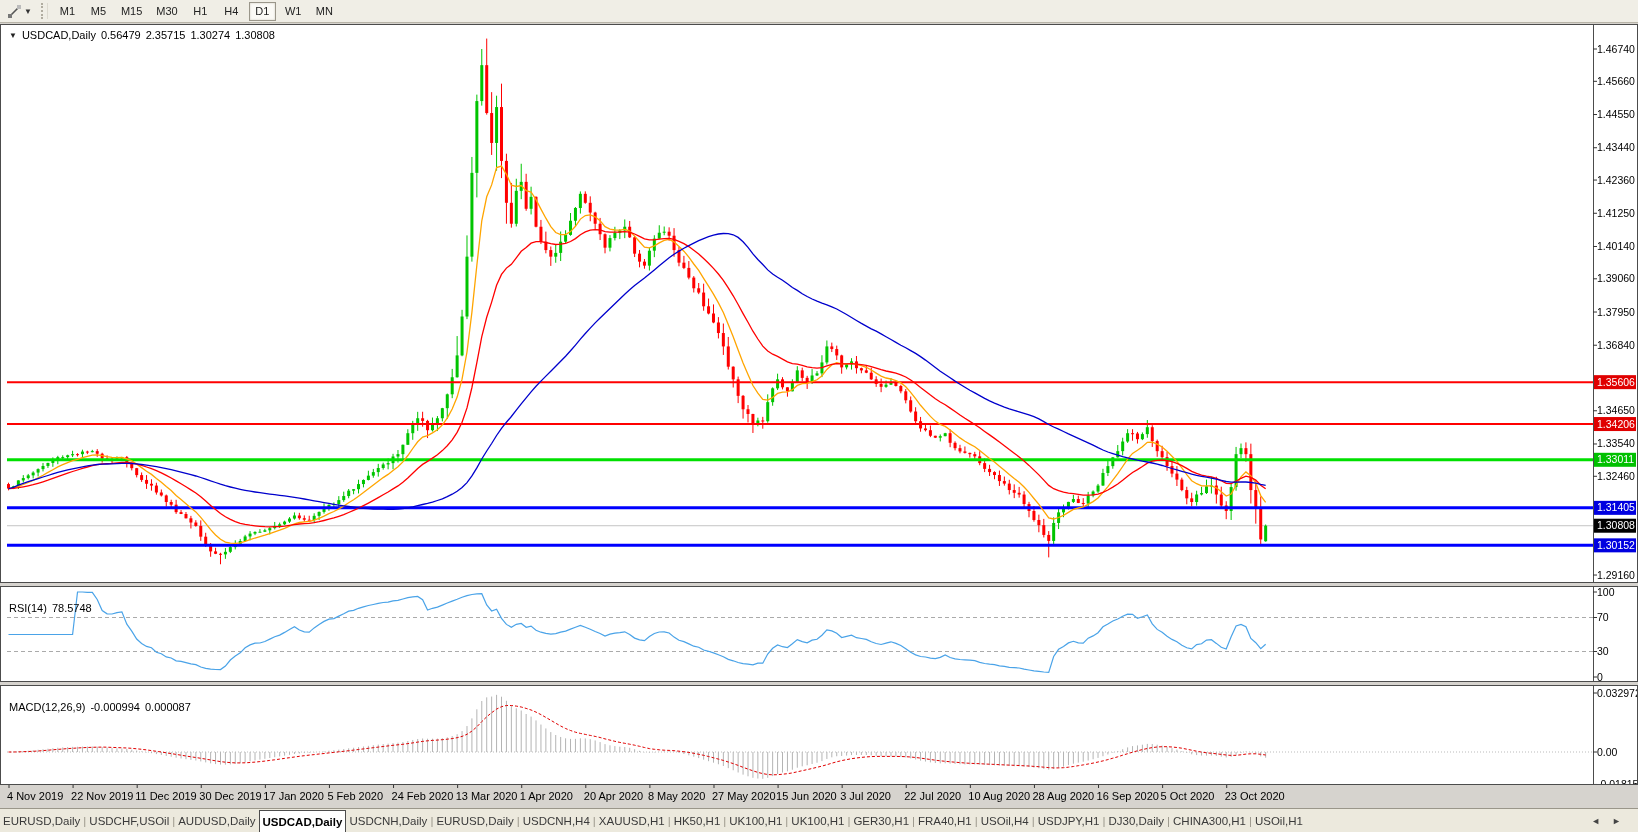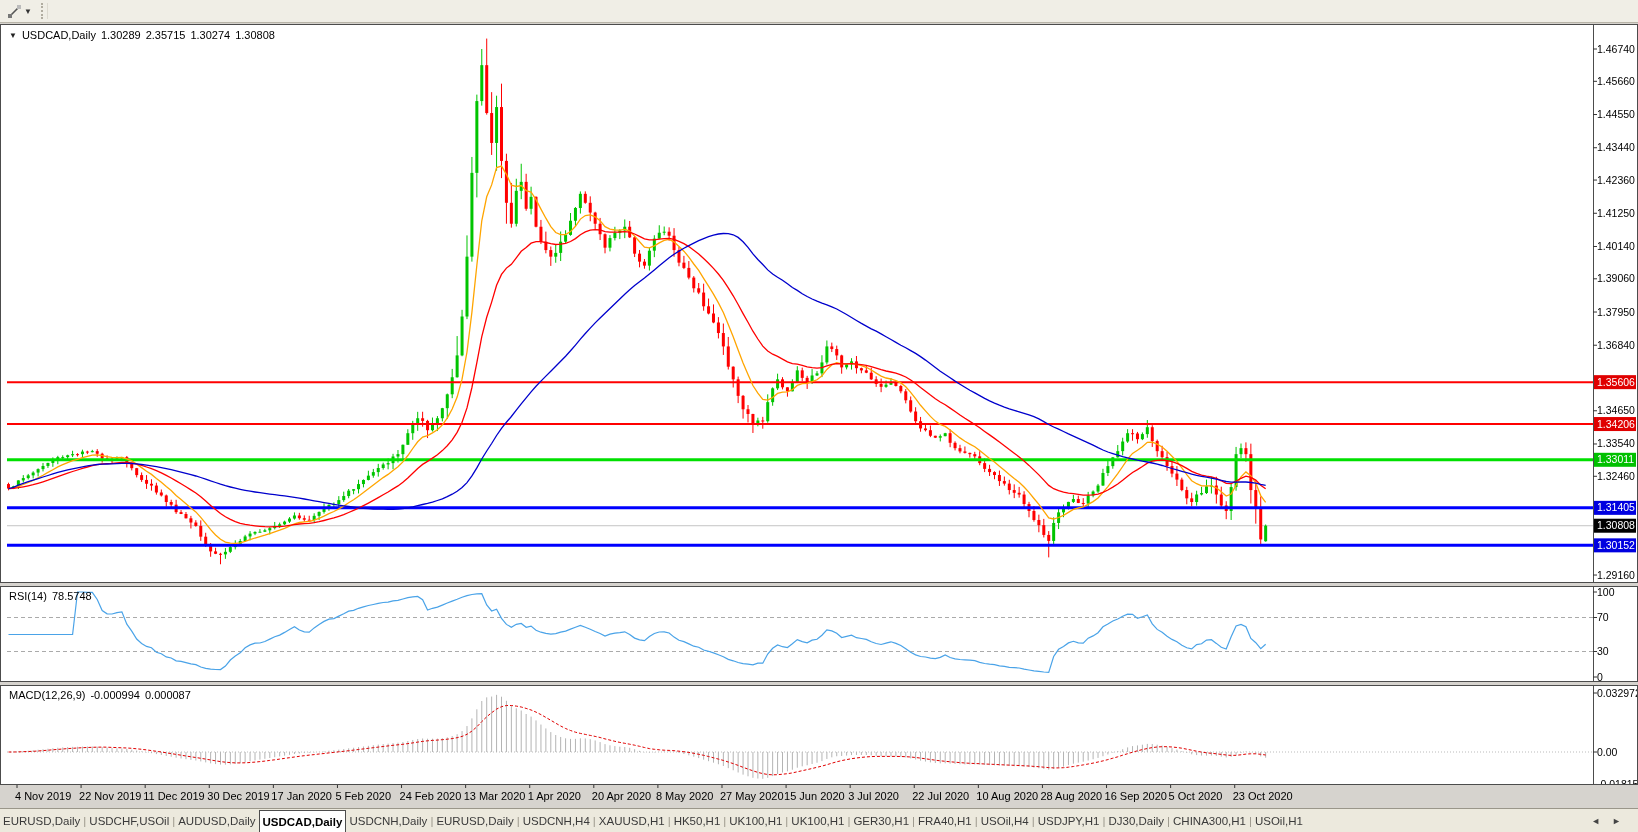--- a/index.html
+++ b/index.html
@@ -25,25 +25,25 @@
   .panel { position:absolute; left:0; width:1638px; background:#fff;
            border:1px solid #4c4c4c; }
   #panel-main { top:24px;  height:559px; }
   #panel-rsi  { top:586px; height:96px; }
   #panel-macd { top:685px; height:100px; }
   .panel svg { display:block; }
 
   #chart-title { position:absolute; left:8px; top:4px; font-size:11px; color:#000;
                  display:flex; gap:5px; align-items:center; white-space:nowrap; }
   #chart-title .tri { font-size:8px; color:#222; cursor:pointer; }
-  .ind-label { position:absolute; left:8px; top:3px; font-size:11px; color:#000;
+  .ind-label { position:absolute; left:8px; top:15px; font-size:11px; color:#000;
                display:flex; gap:5px; white-space:nowrap;text-align:center; }
 
   
-  #date-axis { position:absolute; left:8px; top:785px; width:1614px; height:23px; background:#d6d3ce; }
+  #date-axis { position:absolute; left:0; top:785px; width:1614px; height:23px; background:#d6d3ce; }
 
   
   #tabbar { position:absolute; left:0; top:808px; width:1638px; height:24px;
             background:#ece9dd; border-top:1px solid #9a968a;
             display:flex; align-items:stretch; font-size:11.5px; color:#3a3a3a; }
   .tab { display:flex; align-items:center; padding:0 3px; cursor:pointer; white-space:nowrap; }
   .tab.active { background:#ffffff; border:1px solid #4c4c4c; border-bottom:none;
                 color:#000; font-weight:bold; margin-top:1px; }
   .tab-sep { color:#9a968a; align-self:center; }
   #tab-scroll { margin-left:auto; display:flex; align-items:center; gap:6px; padding-right:14px; }
@@ -57,20 +57,31 @@
   <div id="toolbar">
     <div id="cursor-tool">
       <svg width="15" height="15">
         <line x1="3" y1="12" x2="12" y2="3" stroke="#555" stroke-width="1.6"></line>
         <rect x="1" y="10" width="4" height="4" fill="#777"></rect>
         <rect x="10" y="1" width="4" height="4" fill="#bbb"></rect>
       </svg>
       <span class="caret">▼</span>
     </div>
     <div class="grip"></div>
+    <div id="tf-buttons" style="display:flex;">
+        <div class="tf-btn">M1</div>
+        <div class="tf-btn">M5</div>
+        <div class="tf-btn">M15</div>
+        <div class="tf-btn">M30</div>
+        <div class="tf-btn">H1</div>
+        <div class="tf-btn">H4</div>
+        <div class="tf-btn active">D1</div>
+        <div class="tf-btn">W1</div>
+        <div class="tf-btn">MN</div>
+      </div>
   </div>
 
   <div id="panel-main" class="panel">
     <svg id="svg-main" width="1636" height="557">
         <clipPath id="clipMain">
           <rect x="6" y="1" width="1586" height="556"></rect>
         </clipPath>
         <g clip-path="url(#clipMain)">
           <line x1="6" y1="500.72052663076045" x2="1592" y2="500.72052663076045" stroke="#c4c4c4" stroke-width="1"></line>
           <line x1="7.5" y1="457.7031199584347" x2="7.5" y2="465.34293886713505" stroke="#ff0000" stroke-width="1"></line>
@@ -632,21 +643,21 @@
         <rect x="1593" y="475.8569718731302" width="42" height="14" fill="#0000e0"></rect>
         <text x="1596" y="486.3569718731302" font-family="Liberation Sans, sans-serif" font-size="10.5" fill="#fff">1.31405</text>
         <rect x="1593" y="513.3494913225614" width="42" height="14" fill="#0000e0"></rect>
         <text x="1596" y="523.8494913225614" font-family="Liberation Sans, sans-serif" font-size="10.5" fill="#fff">1.30152</text>
         <rect x="1593" y="493.72052663076045" width="42" height="14" fill="#000000"></rect>
         <text x="1596" y="504.22052663076045" font-family="Liberation Sans, sans-serif" font-size="10.5" fill="#fff">1.30808</text>
       </svg>
     <div id="chart-title">
       <span class="tri">▼</span>
       <span>USDCAD,Daily</span>
-      <span>1.30289</span>
+      <span>0.56479</span>
       <span>2.35715</span>
       <span>1.30274</span>
       <span>1.30808</span>
     </div>
   </div>
 
   <div id="panel-rsi" class="panel">
     <svg id="svg-rsi" width="1636" height="94">
         <line x1="1592.5" y1="0" x2="1592.5" y2="94" stroke="#4c4c4c"></line>
         <line x1="6" y1="30.5" x2="1592" y2="30.5" stroke="#aaa" stroke-width="1" stroke-dasharray="4 3"></line>

